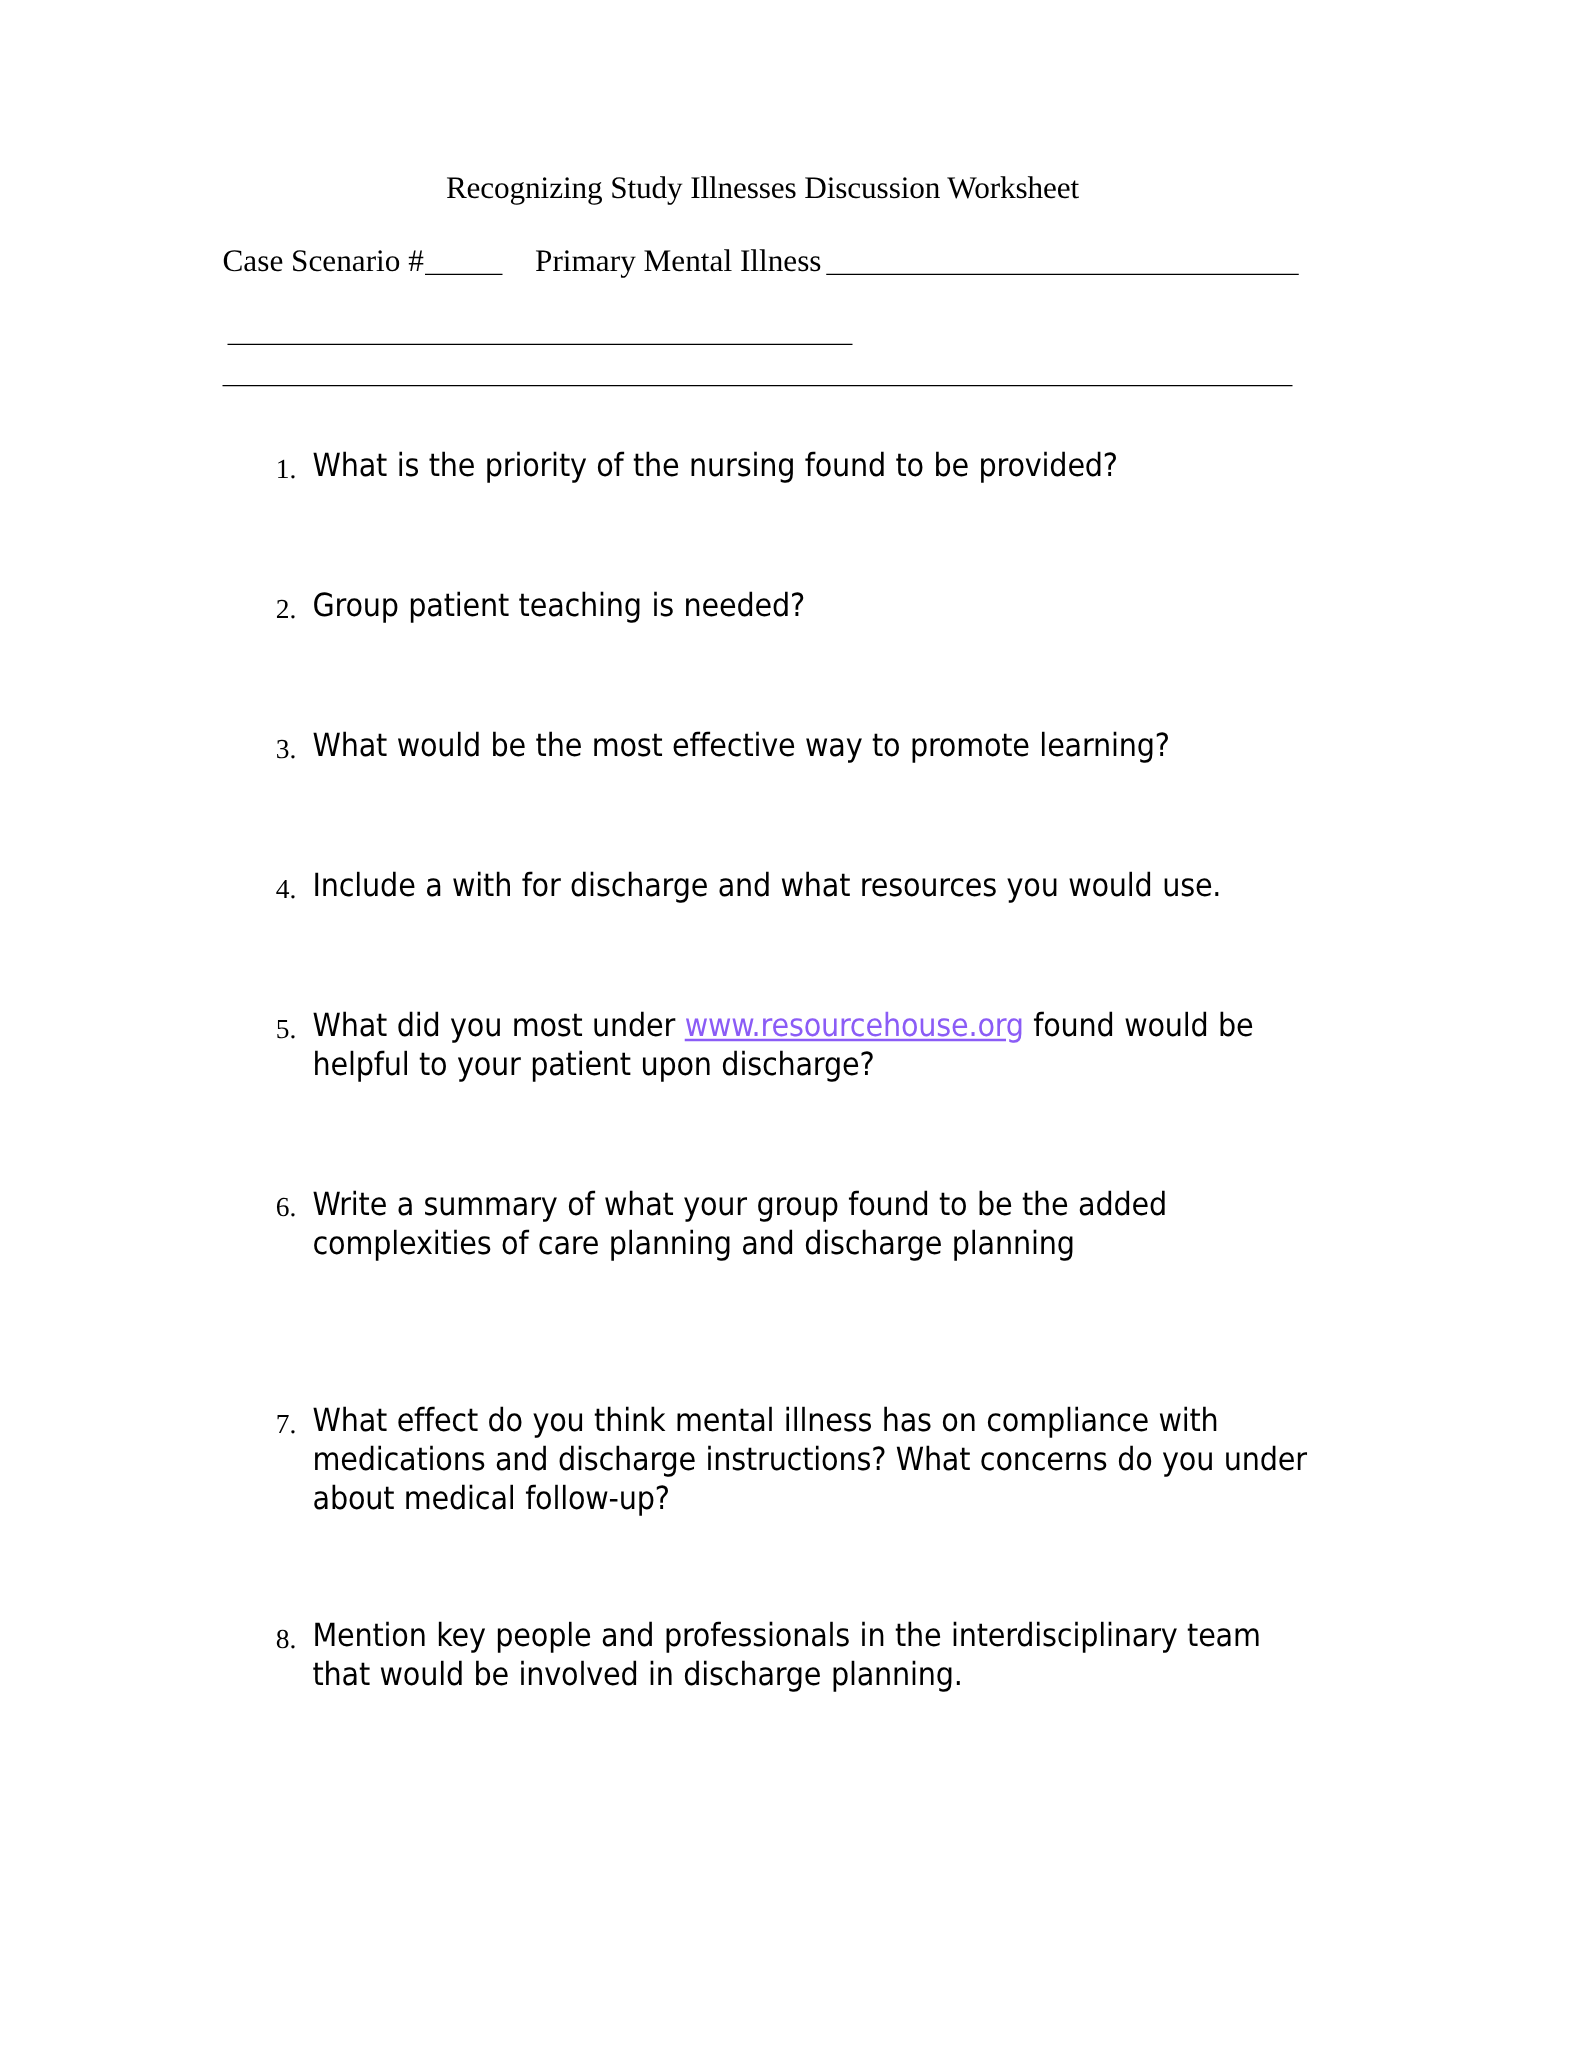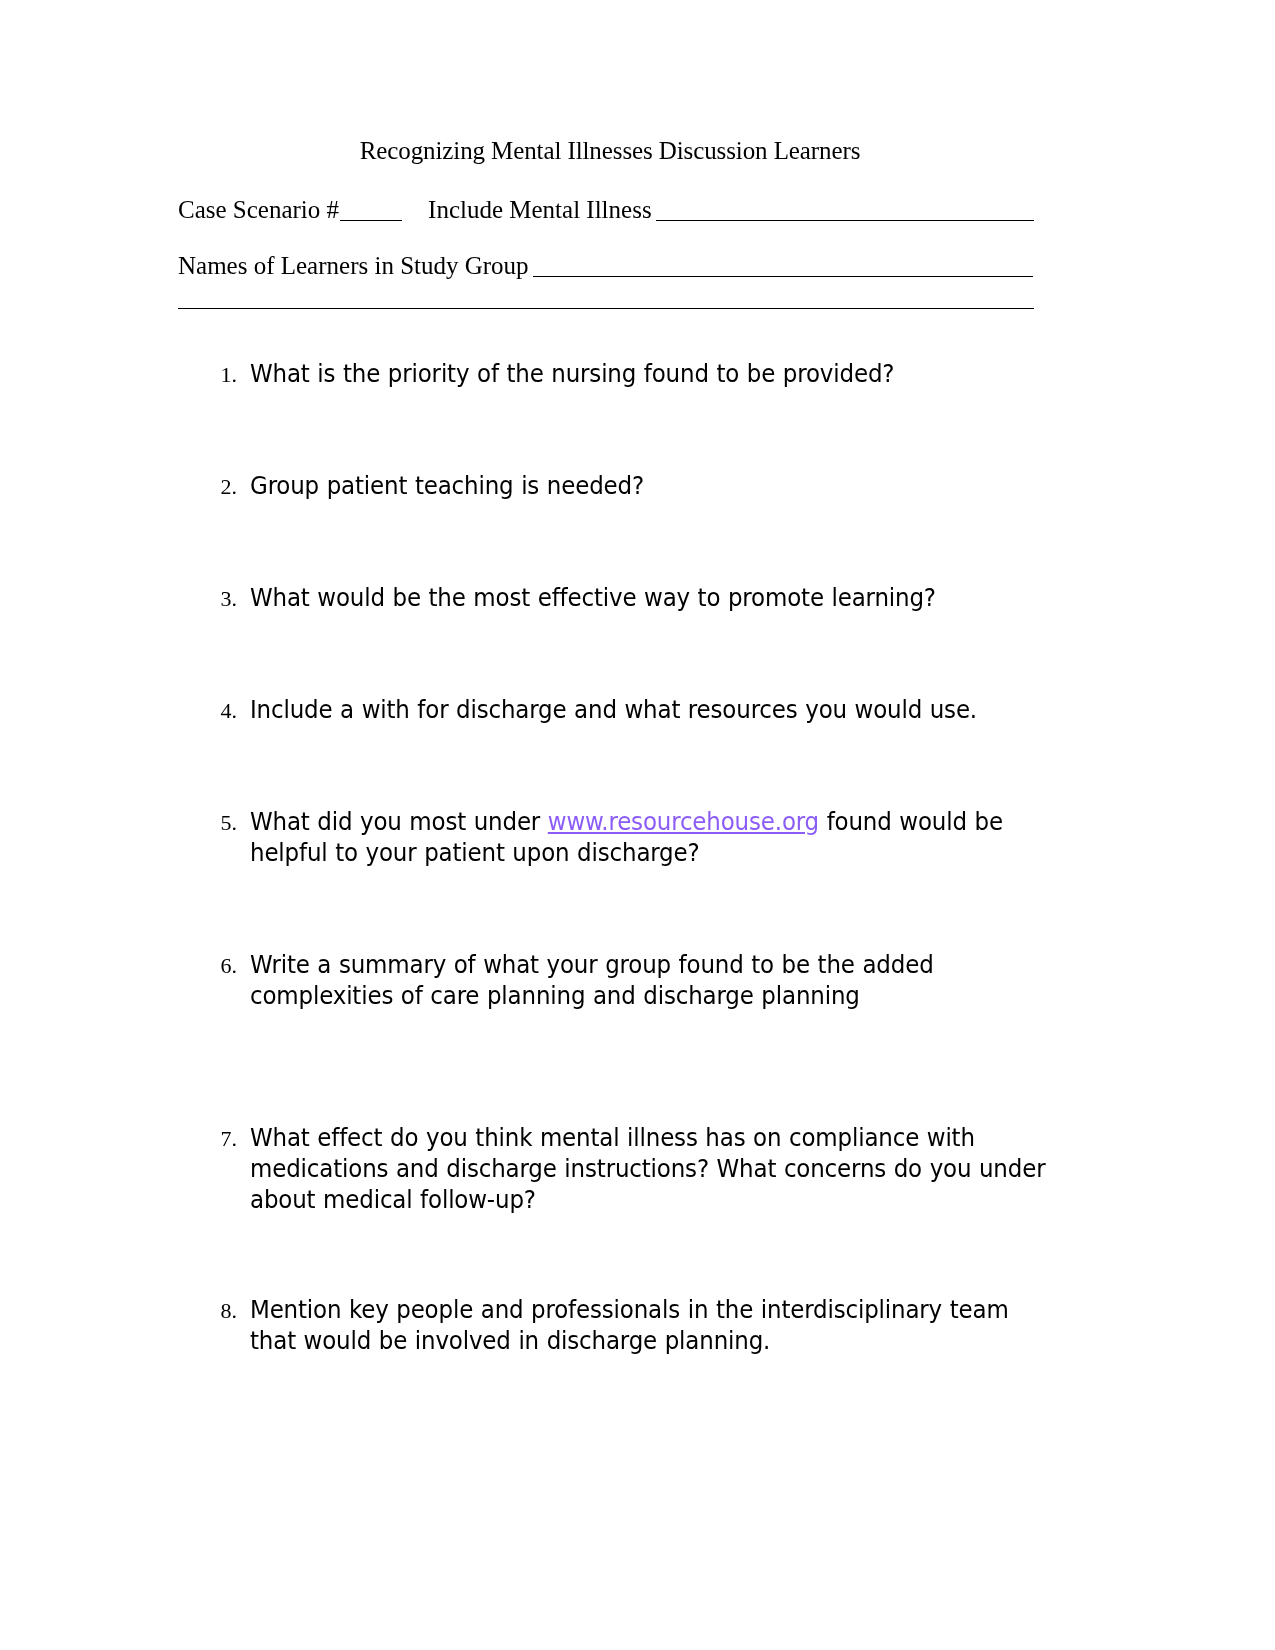--- a/index.html
+++ b/index.html
@@ -125,25 +125,25 @@
     text-decoration: underline;
   }
 </style>
 </head>
 <body>
 
 <div class="page">
 
   <div class="header">
 
-    <div class="doc-title">Recognizing Mental Illnesses Discussion Learners</div>
+    <div class="doc-title">Recognizing Study Illnesses Discussion Worksheet</div>
 
-    <div class="header-line"><span>Case Scenario #</span><span class="blank-short"></span><span class="sp"></span><span>Include Mental Illness</span><span class="blank-med"></span></div>
+    <div class="header-line"><span>Case Scenario #</span><span class="blank-short"></span><span class="sp"></span><span>Primary Mental Illness</span><span class="blank-med"></span></div>
 
-    <div class="header-line tight"><span>Names of Learners in Study Group</span><span class="blank-long"></span></div>
+    <div class="header-line tight"><span class="blank-long"></span></div>
 
     <div class="rule-full"></div>
 
   </div>
 
   <ol class="questions">
 
     <li class="q-item" style="margin-bottom:81px;">
       <span class="q-num">1.</span>
       <span class="q-text">What is the priority of the nursing found to be provided?</span>

